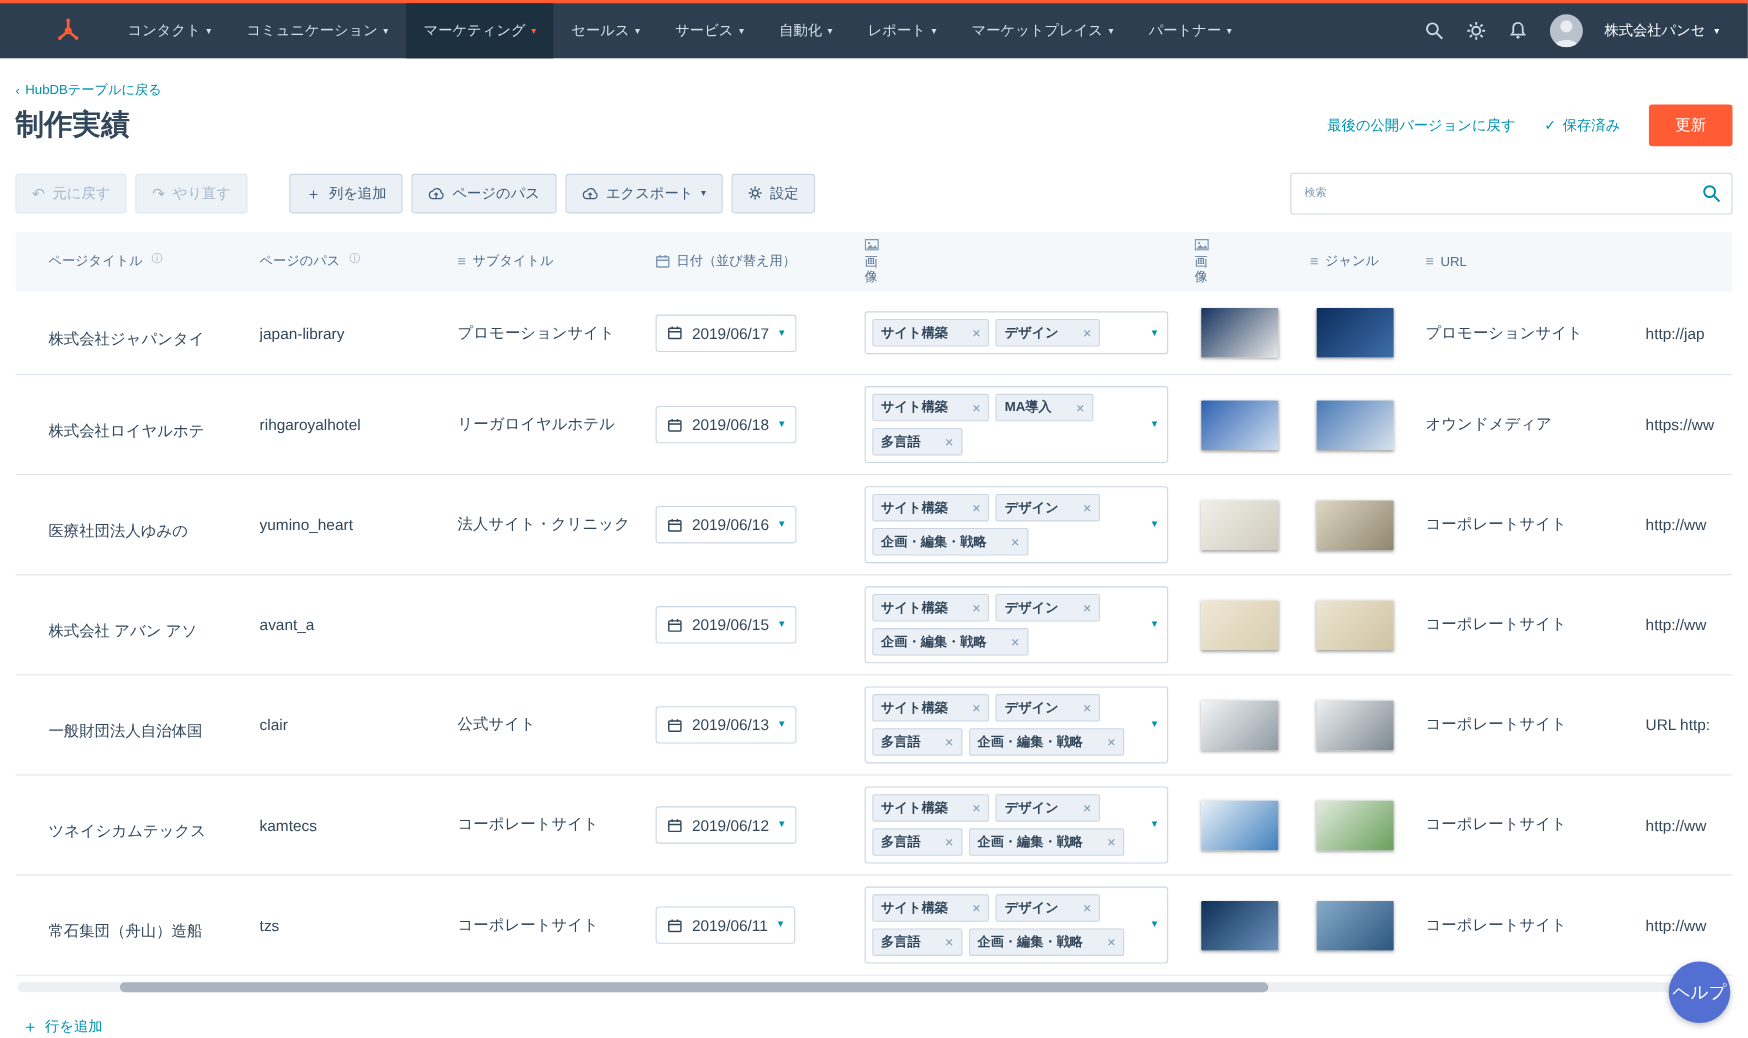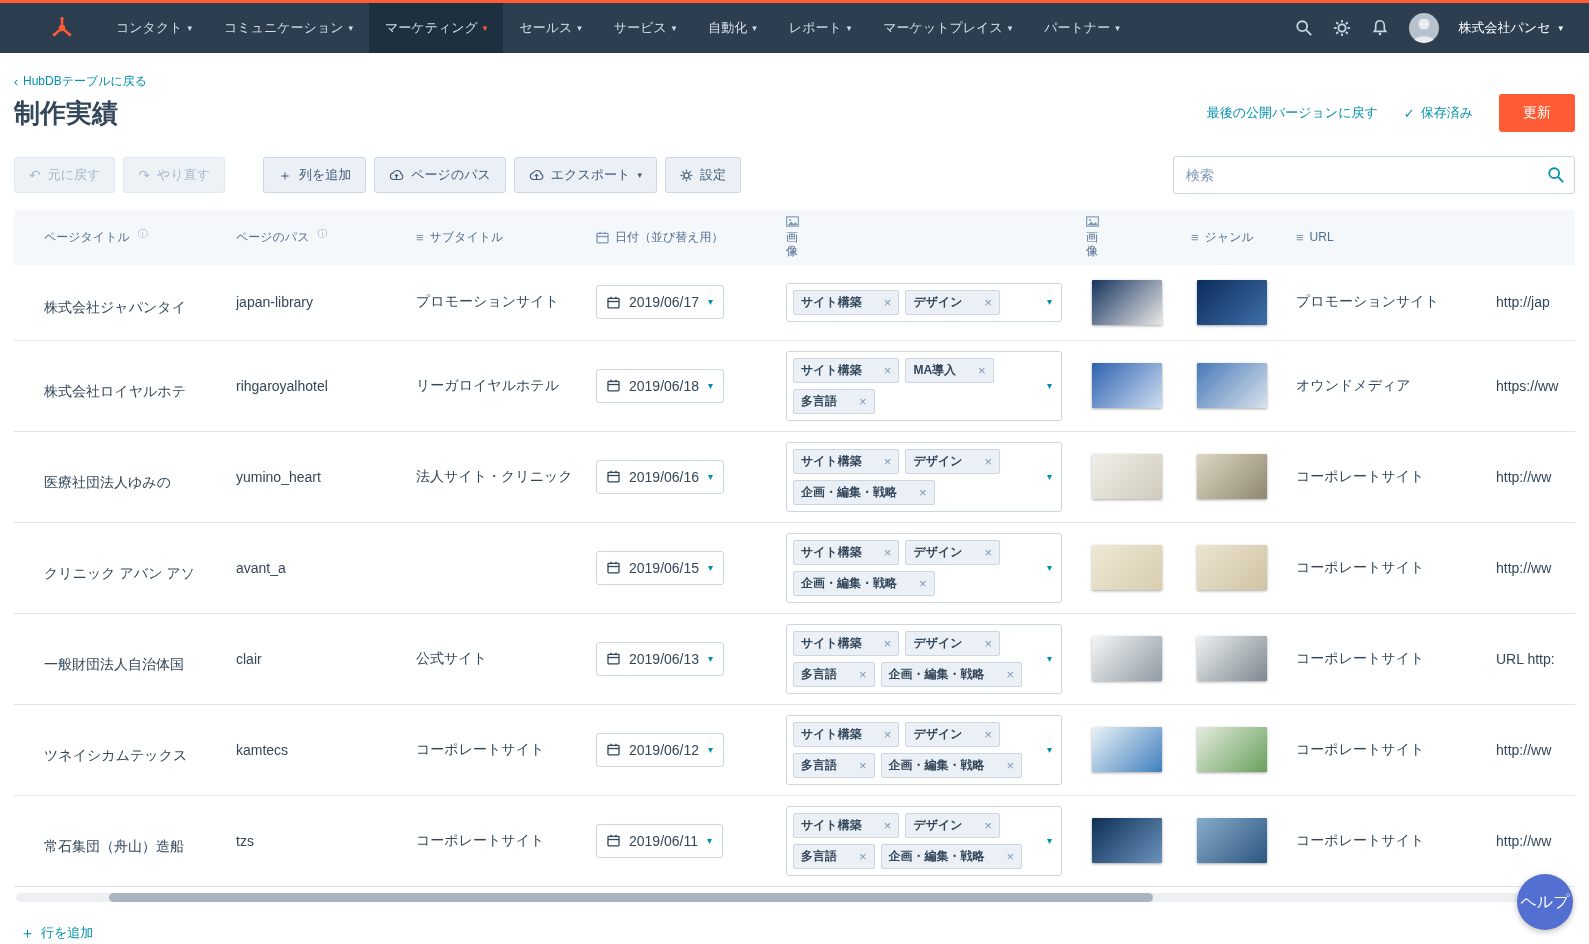--- a/index.html
+++ b/index.html
@@ -37,21 +37,21 @@
   .btn-primary{background:var(--orange);color:#fff;border:none;padding:10px 24px;border-radius:3px;font-size:14px;cursor:pointer;font-family:inherit;}
 
   .toolbar{margin-top:24px;display:flex;align-items:center;gap:8px;}
   .tbtn{display:inline-flex;align-items:center;gap:7px;background:var(--btnBg);border:1px solid var(--border);
         color:#425b76;border-radius:3px;padding:0 14px;height:36px;font-size:13px;cursor:pointer;white-space:nowrap;}
   .tbtn.disabled{color:#a5b9cc;border-color:#dde8f1;background:#edf2f7;cursor:default;}
   .bicon{display:flex;font-size:14px;line-height:1;}
   .gap{width:22px;}
   .search-wrap{margin-left:auto;position:relative;width:402px;}
   .search-input{width:100%;height:38px;border:1px solid var(--border);border-radius:3px;
-                padding:0 38px 0 12px;font-size:14px;color:var(--text);font-family:inherit;}
+                padding:0 38px 0 12px;font-size:10px;color:var(--text);font-family:inherit;}
   .search-input::placeholder{color:#7c98b6;}
   .search-icon-btn{position:absolute;right:10px;top:10px;width:18px;height:18px;color:var(--teal);cursor:pointer;}
 
   
   .table{margin-top:16px;overflow:hidden;}
   .thead,.trow{display:grid;grid-template-columns:210px 180px 180px 190px 300px 105px 105px 200px 170px;}
   .thead{background:var(--headerBg);min-height:46px;align-items:center;}
   .th{font-size:12px;color:var(--muted);padding:6px 12px;display:flex;align-items:center;gap:6px;}
   .th:first-child{padding-left:30px;}
   .h-icon{color:#7c98b6;display:flex;font-size:13px;line-height:1;}
@@ -474,21 +474,21 @@
           </div>
           <div class="td">
             <span class="clip">コーポレートサイト</span>
           </div>
           <div class="td">
             <span class="clip">http://ww</span>
           </div>
         </div>
         <div class="trow">
           <div class="td">
-            <span class="clip">クリニック アバン アソ</span>
+            <span class="clip">株式会社 アバン アソ</span>
           </div>
           <div class="td">
             <span class="clip">avant_a</span>
           </div>
           <div class="td">
             <span class="clip"></span>
           </div>
           <div class="td"><span class="date-box">
               <span class="bicon">
                 <svg width="13" height="13" viewBox="0 0 16 16">

